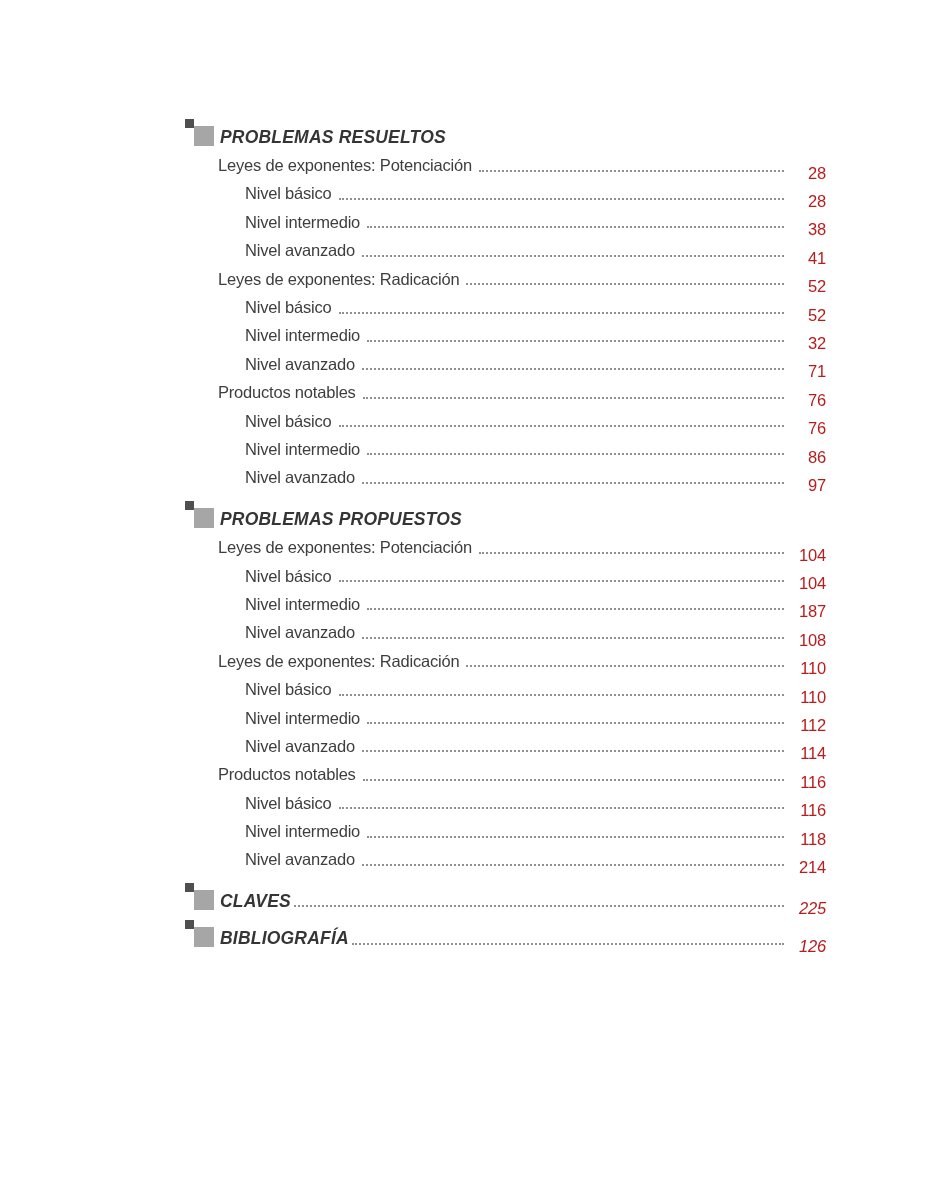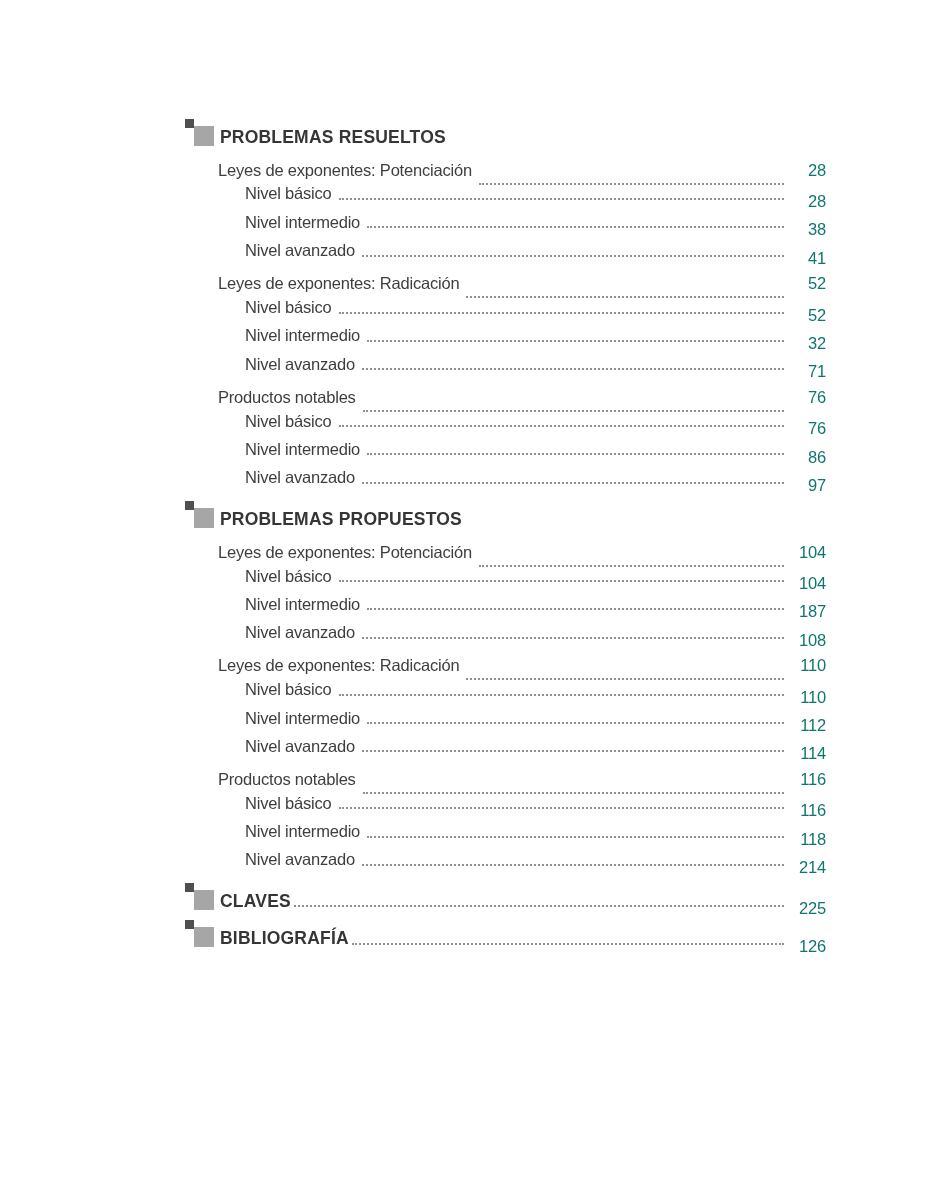--- a/index.html
+++ b/index.html
@@ -23,27 +23,28 @@
   .row {
     display: flex;
     align-items: center;
     height: 28.4px;
   }
   .header-row {
     font-weight: bold;
     font-size: 17.5px;
     letter-spacing: 0.2px;
     color: #353535;
+    font-style: italic;
   }
   .item-row {
     font-size: 16.5px;
     letter-spacing: -0.2px;
     color: #3e3e3e;
   }
-  .level-1 { padding-left: 33px; align-items: flex-end; }
+  .level-1 { padding-left: 33px; }
   .level-2 { padding-left: 60px; }
   .bullet {
     position: relative;
     top: -5px;
     width: 29px;
     height: 27px;
     flex: 0 0 auto;
     margin-right: 6px;
   }
   .sq-small {
@@ -66,21 +67,21 @@
     transform: translateY(5px);
   }
   .header-row .leader { margin-left: 3px; }
   .page-num {
     flex: 0 0 auto;
     width: 42px;
     text-align: right;
     font-size: 16.5px;
     font-weight: normal;
     letter-spacing: -0.2px;
-    color: #0f766e;
+    color: #b91c1c;
     margin-top: 15px;
   }
 </style>
 </head>
 <body style="background: rgb(255, 255, 255);">
 
 <main>
   <div id="toc-root">
   <section class="section">
     <div class="row header-row">

